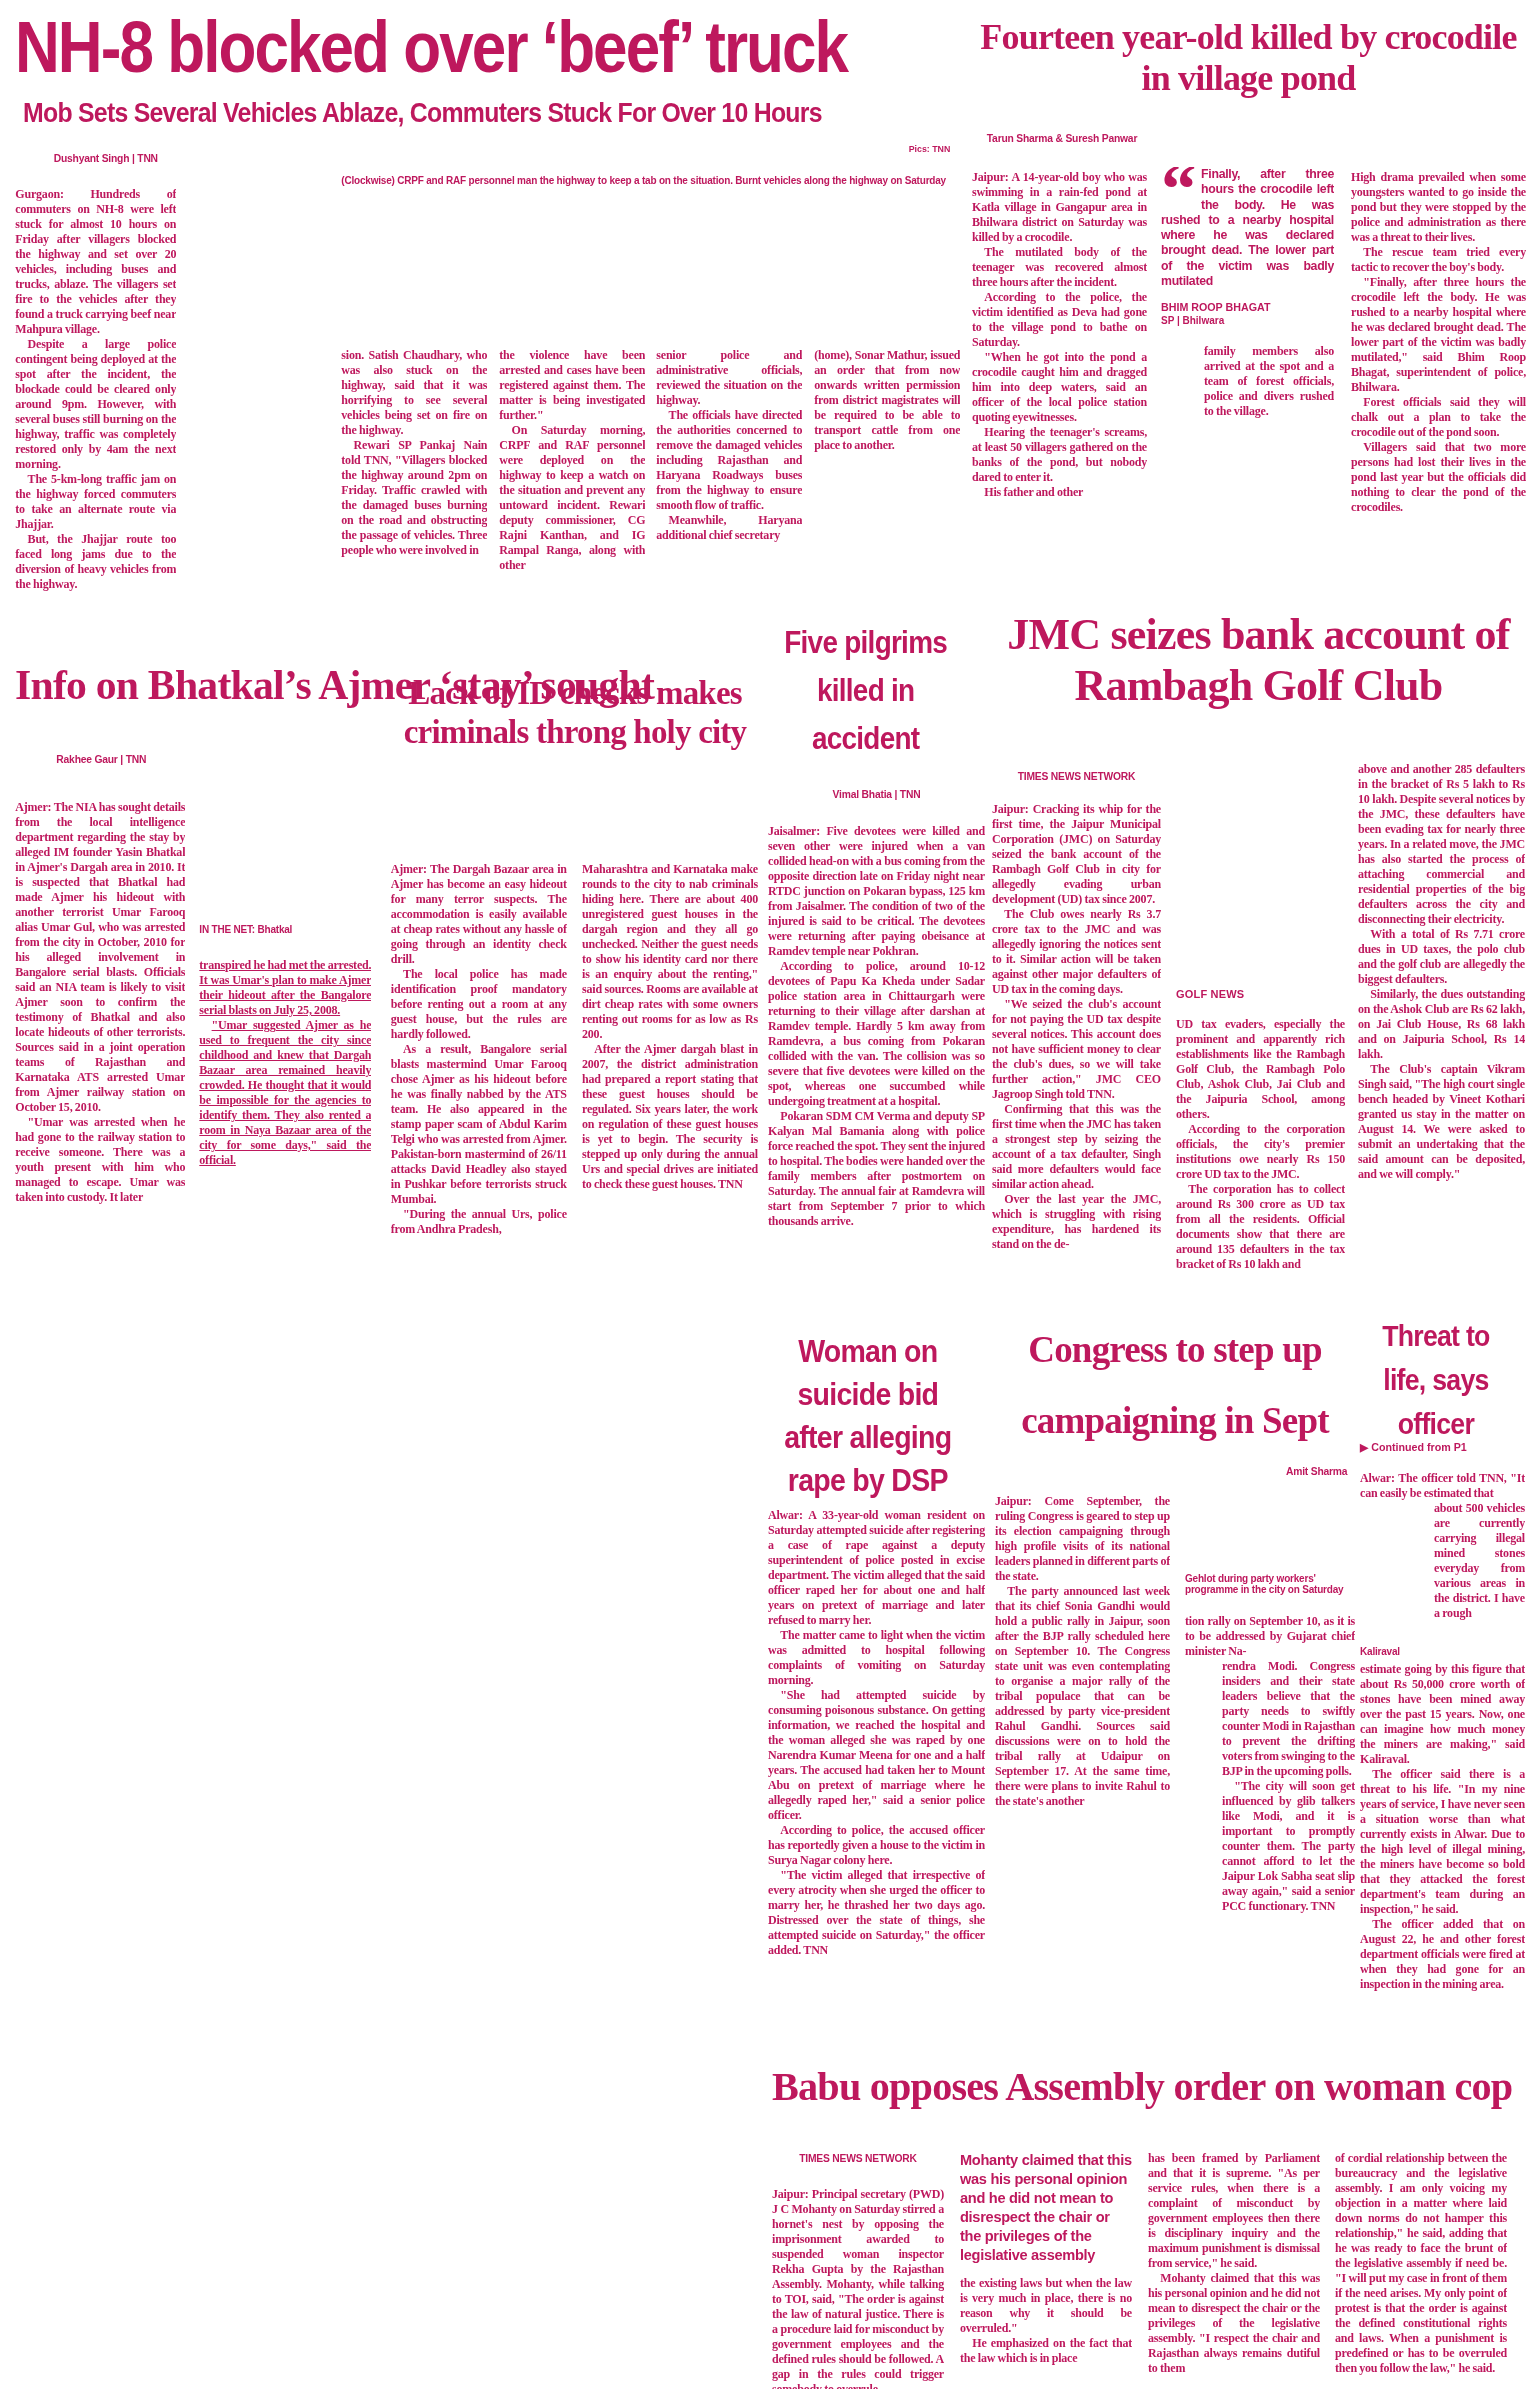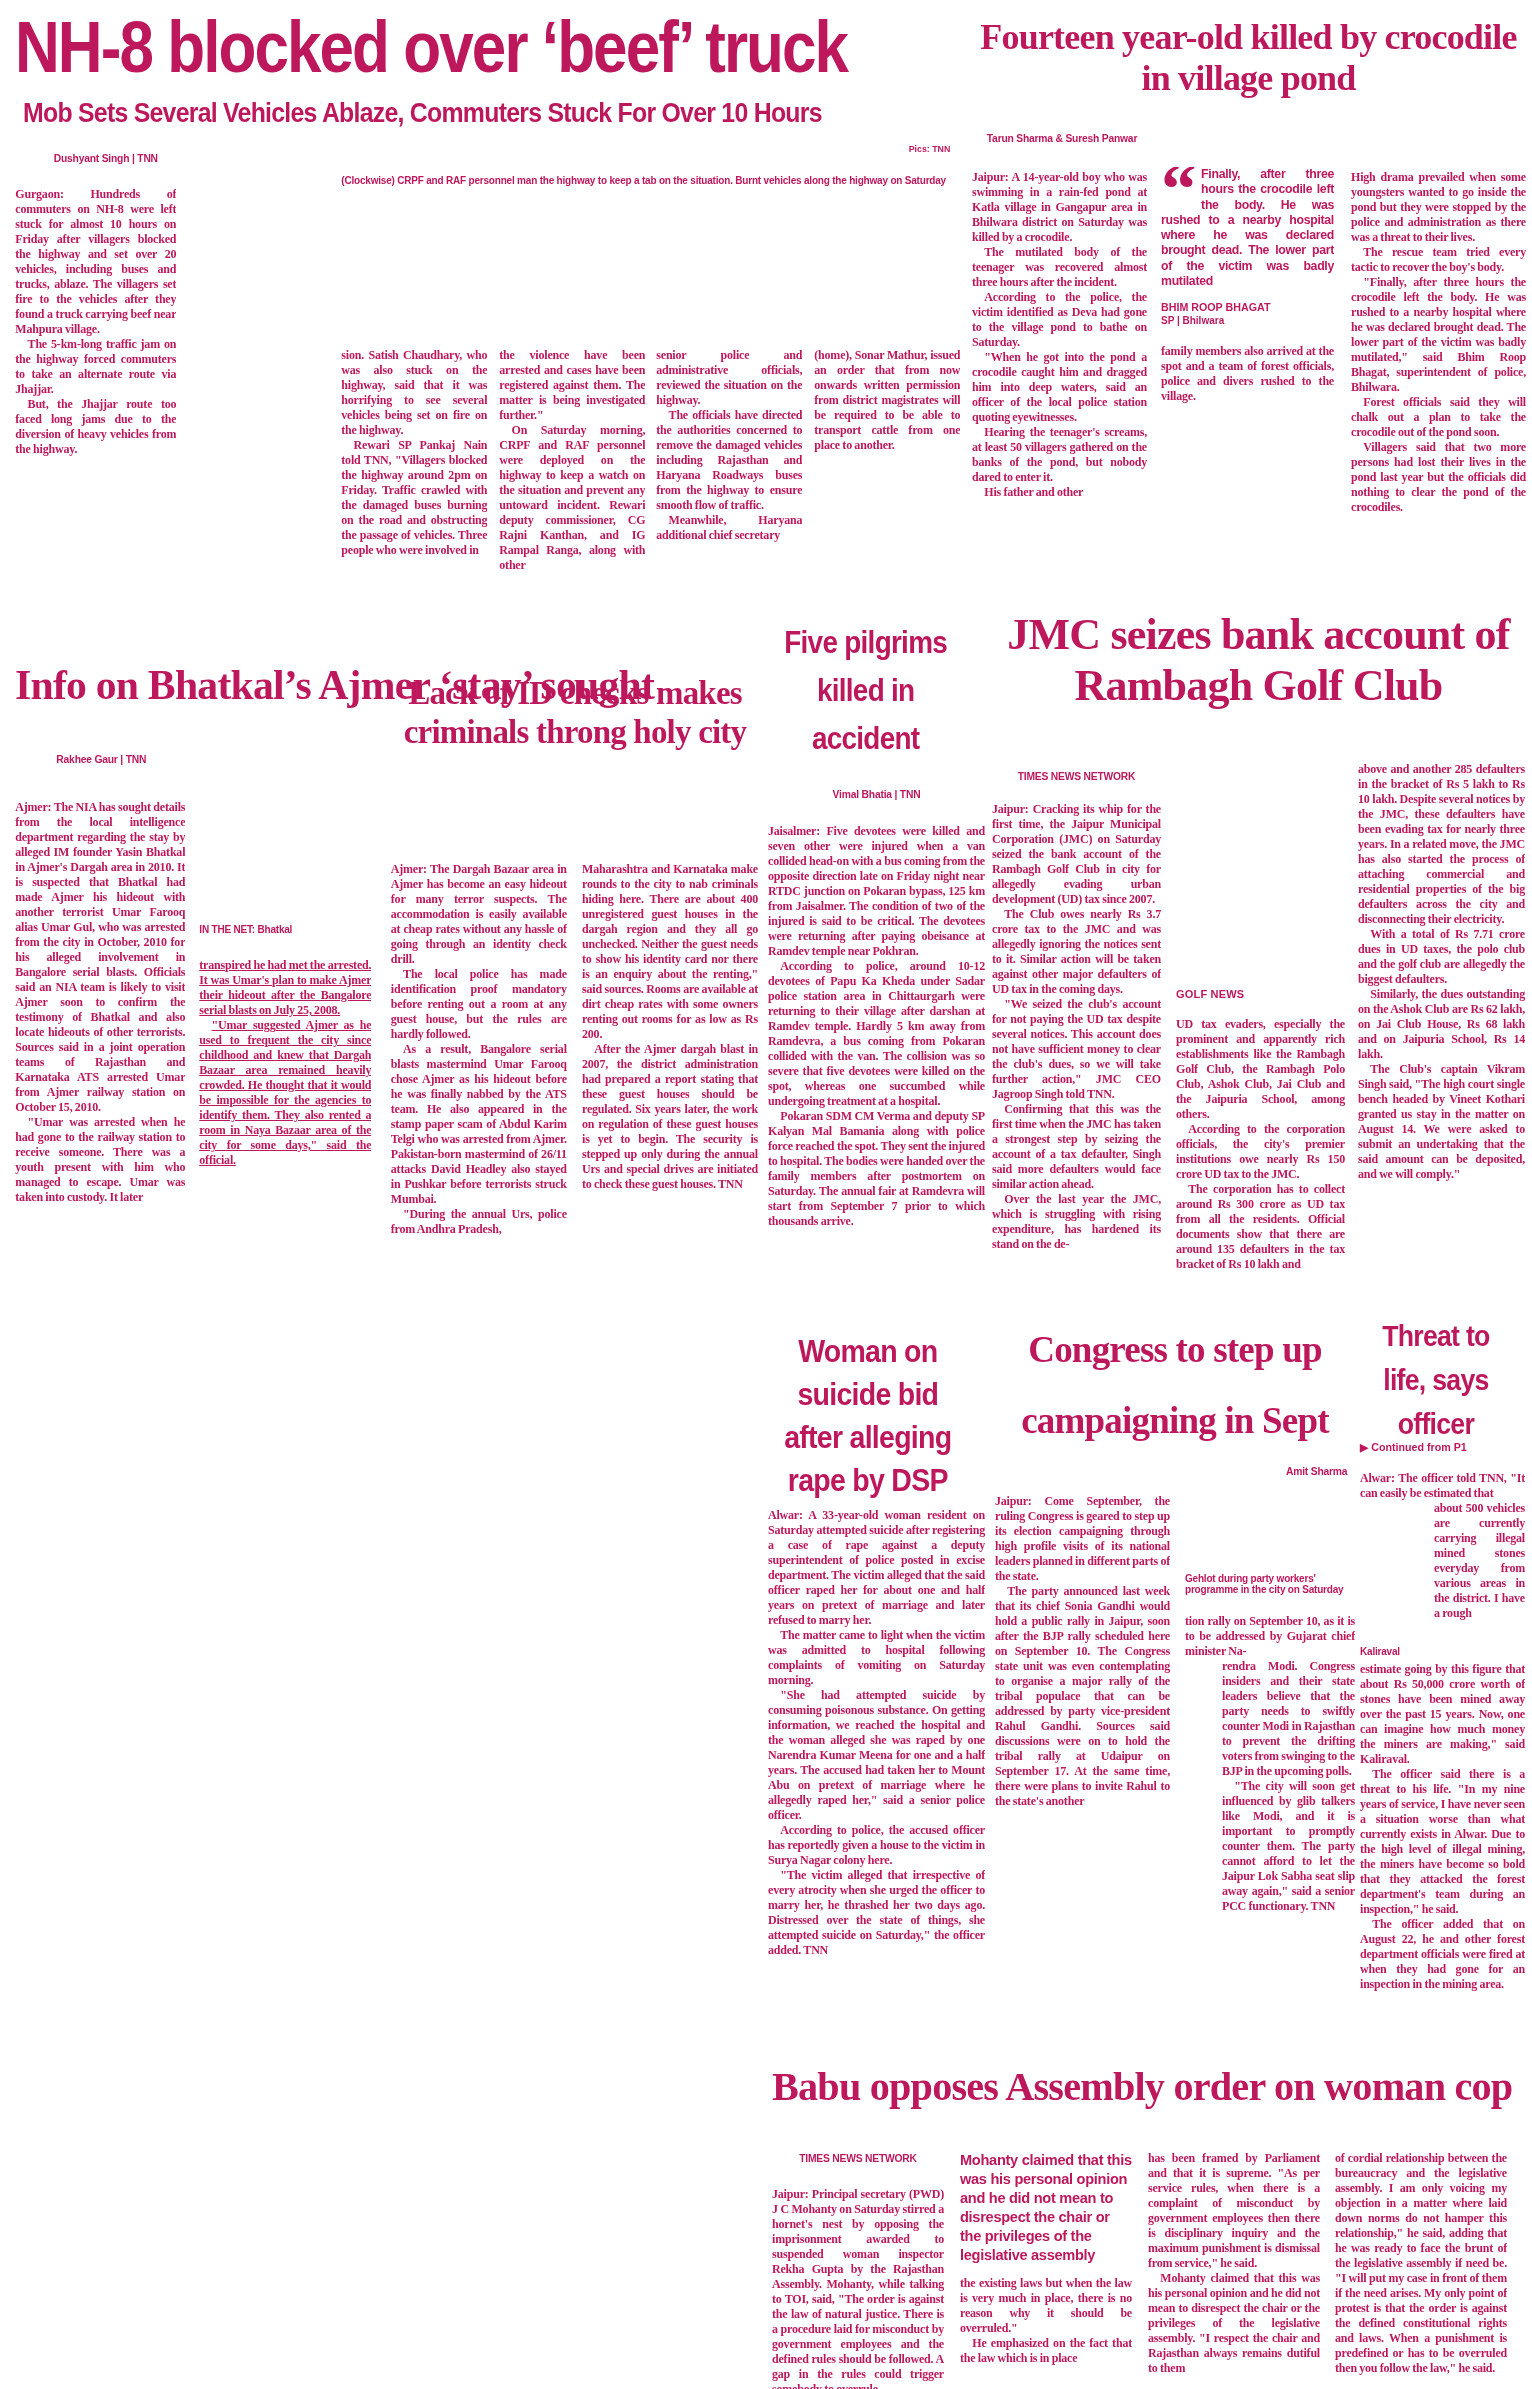--- a/index.html
+++ b/index.html
@@ -33,20 +33,21 @@
 <div class="page">
 
   <div class="art" style="left:15.3px;top:9.2px;width:949px;height:586px;">
     <h1 class="hl-sans cond" style="font-size:73px;line-height:75px;white-space:nowrap;transform:scaleX(0.85);letter-spacing:-2.3px;">NH-8 blocked over ‘beef’ truck</h1>
     <h2 class="hl-sans cond" style="position:absolute;left:7.7px;top:89px;font-size:27px;white-space:nowrap;transform:scaleX(0.92);letter-spacing:-0.8px;">Mob Sets Several Vehicles Ablaze, Commuters Stuck For Over 10 Hours</h2>
     <div class="credit" style="position:absolute;right:14px;top:135px;">Pics: TNN</div>
     <div class="byline" style="position:absolute;left:14px;top:144px;width:153px;">Dushyant Singh | TNN</div>
 
     <div class="col body" style="left:0;top:178px;width:161px;height:408px;">
       <p>Gurgaon: Hundreds of commuters on NH-8 were left stuck for almost 10 hours on Friday after villagers blocked the highway and set over 20 vehicles, including buses and trucks, ablaze. The villagers set fire to the vehicles after they found a truck carrying beef near Mahpura village.</p>
+      <p>Despite a large police contingent being deployed at the spot after the incident, the blockade could be cleared only around 9pm. However, with several buses still burning on the highway, traffic was completely restored only by 4am the next morning.</p>
       <p>The 5-km-long traffic jam on the highway forced commuters to take an alternate route via Jhajjar.</p>
       <p>But, the Jhajjar route too faced long jams due to the diversion of heavy vehicles from the highway.</p>
     </div>
 
     <div class="caption" style="position:absolute;left:326px;top:166px;width:623px;white-space:nowrap;overflow:hidden;">(Clockwise) CRPF and RAF personnel man the highway to keep a tab on the situation. Burnt vehicles along the highway on Saturday</div>
 
     <div class="photobox" style="left:326px;top:182px;width:623px;height:153px;"></div>
 
     <div class="col body" style="left:326px;top:339px;width:146px;height:247px;">
       <p>sion. Satish Chaudhary, who was also stuck on the highway, said that it was horrifying to see several vehicles being set on fire on the highway.</p>
@@ -77,21 +78,21 @@
       <p>"When he got into the pond a crocodile caught him and dragged him into deep waters, said an officer of the local police station quoting eyewitnesses.</p>
       <p>Hearing the teenager's screams, at least 50 villagers gathered on the banks of the pond, but nobody dared to enter it.</p>
       <p>His father and other</p>
     </div>
 
     <div class="col" style="left:189px;top:150px;width:173px;height:426px;">
       <span class="pullquote-mark">“</span>
       <div class="pq-text">Finally, after three hours the crocodile left the body. He was rushed to a nearby hospital where he was declared brought dead. The lower part of the victim was badly mutilated</div>
       <div class="pq-attr">BHIM ROOP BHAGAT</div>
       <div class="pq-attr2">SP | Bhilwara</div>
-      <div class="body" style="margin-top:17px;">
+      <div class="body" style="margin-top:17px;margin-left:43px;">
         <p>family members also arrived at the spot and a team of forest officials, police and divers rushed to the village.</p>
       </div>
     </div>
 
     <div class="col body" style="left:379px;top:153px;width:175px;height:423px;">
       <p>High drama prevailed when some youngsters wanted to go inside the pond but they were stopped by the police and administration as there was a threat to their lives.</p>
       <p>The rescue team tried every tactic to recover the boy's body.</p>
       <p>"Finally, after three hours the crocodile left the body. He was rushed to a nearby hospital where he was declared brought dead. The lower part of the victim was badly mutilated," said Bhim Roop Bhagat, superintendent of police, Bhilwara.</p>
       <p>Forest officials said they will chalk out a plan to take the crocodile out of the pond soon.</p>
       <p>Villagers said that two more persons had lost their lives in the pond last year but the officials did nothing to clear the pond of the crocodiles.</p>

